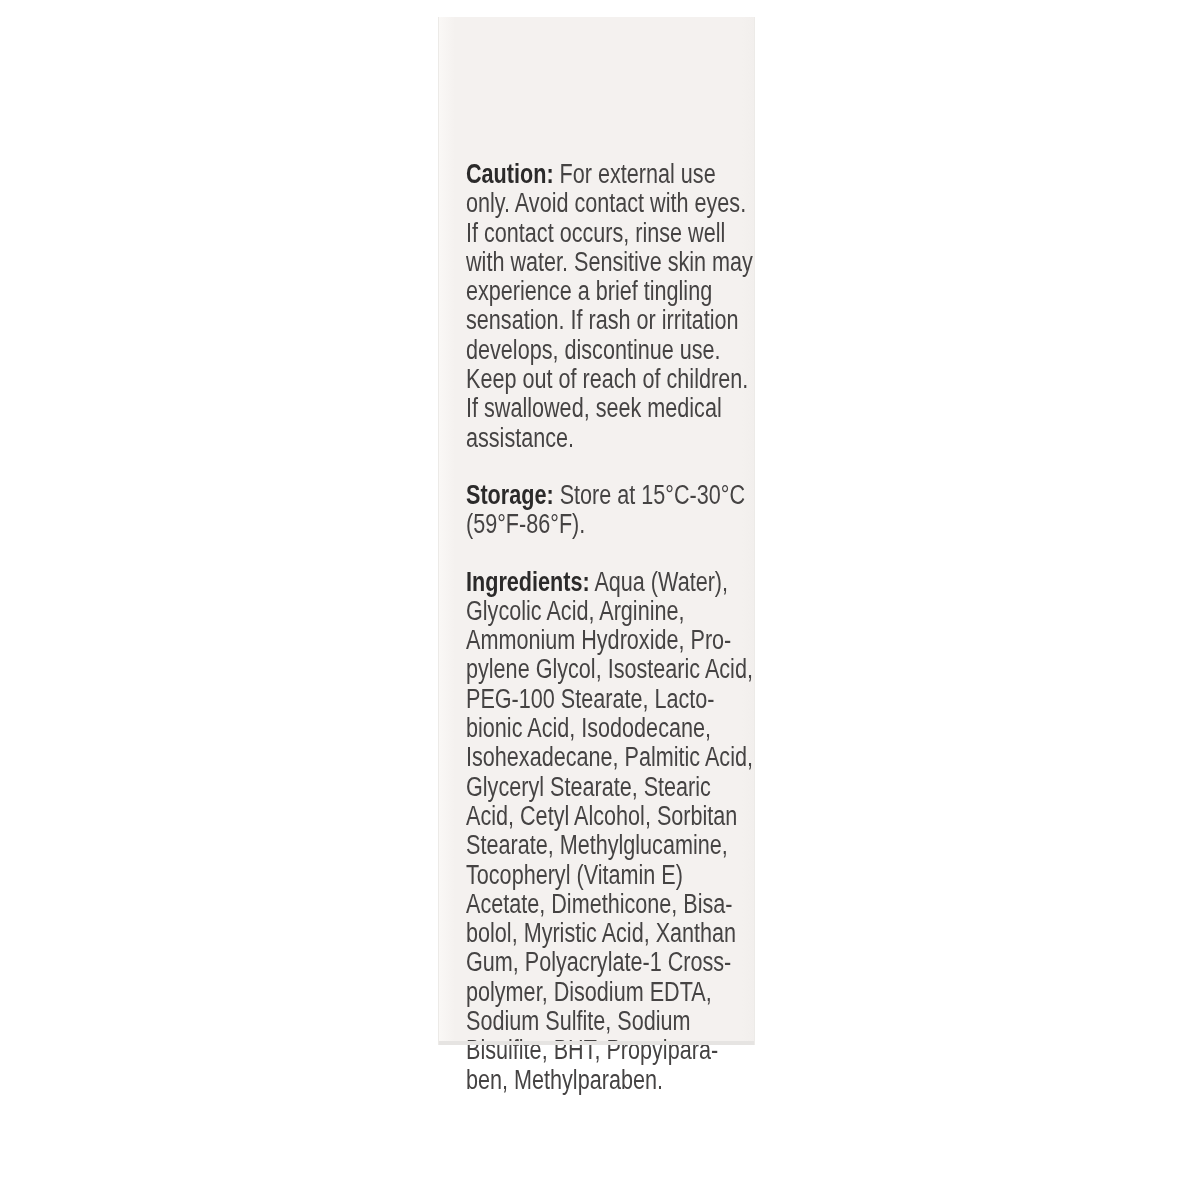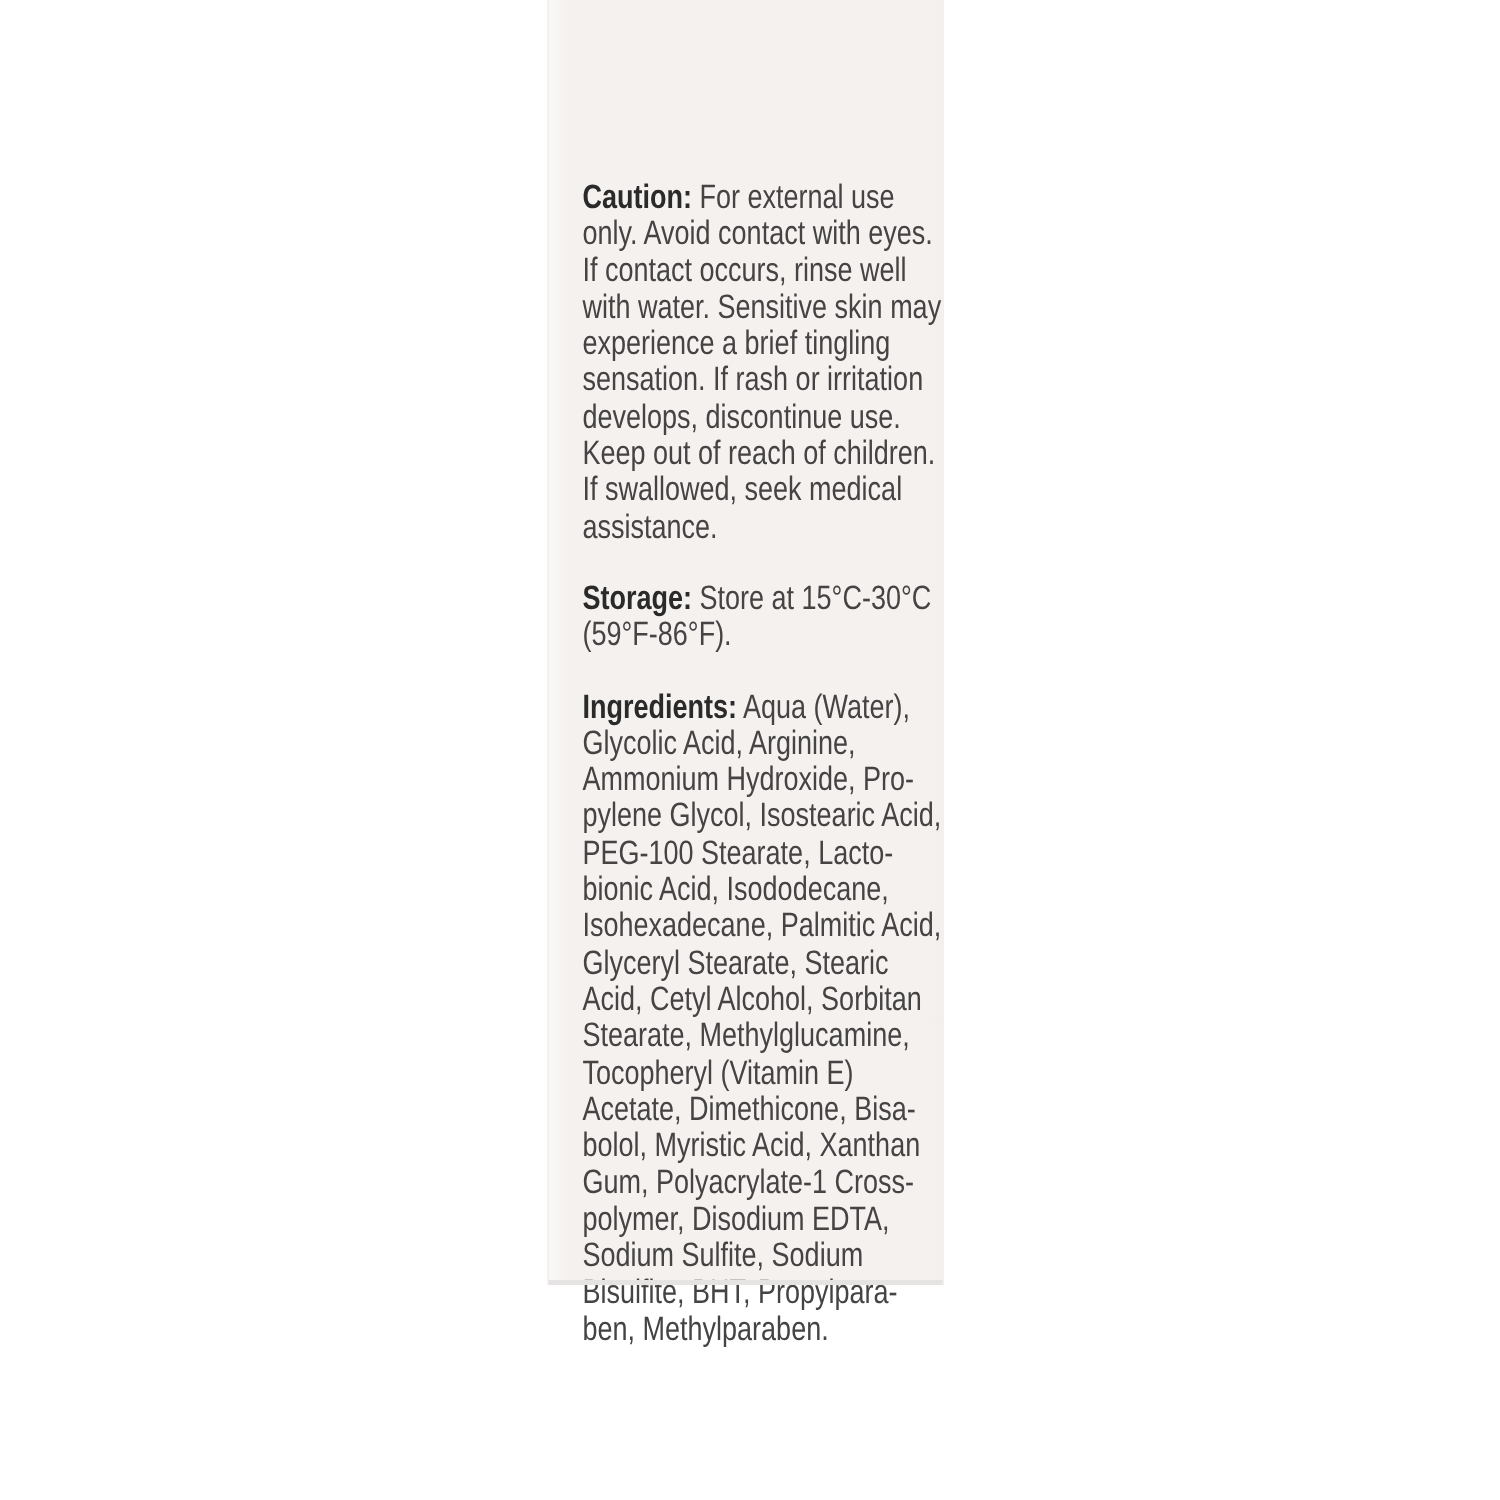--- a/index.html
+++ b/index.html
@@ -14,21 +14,21 @@
   .scene {
     position: relative;
     width: 1200px;
     height: 1200px;
     background: #ffffff;
   }
   
   .panel {
     position: absolute;
     left: 438px;
-    top: 0;
+    top: 17px;
     width: 317px;
     height: 1028px;
     background: linear-gradient(to right, #faf8f6 0px, #f4f1ef 16px, #f4f1ef 96%, #f2efed 100%);
     border-left: 1px solid #eceae7;
     border-right: 1px solid #edebe8;
     box-sizing: border-box;
   }
   .panel::after {
     
     content: "";

